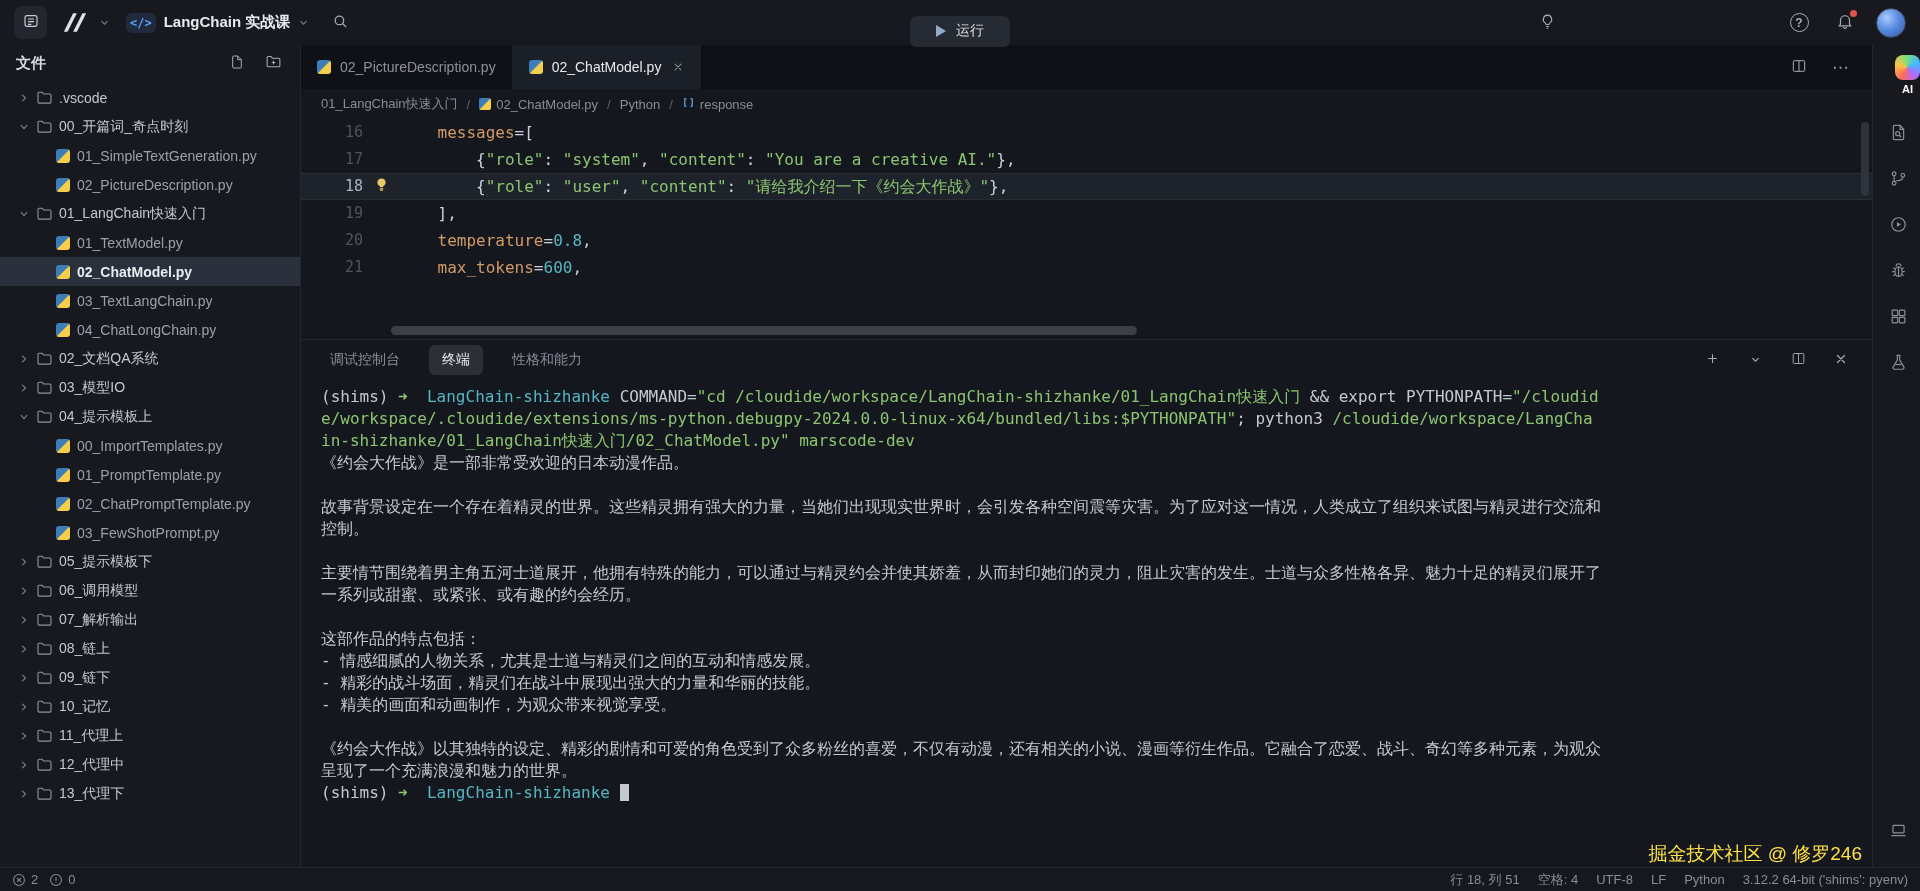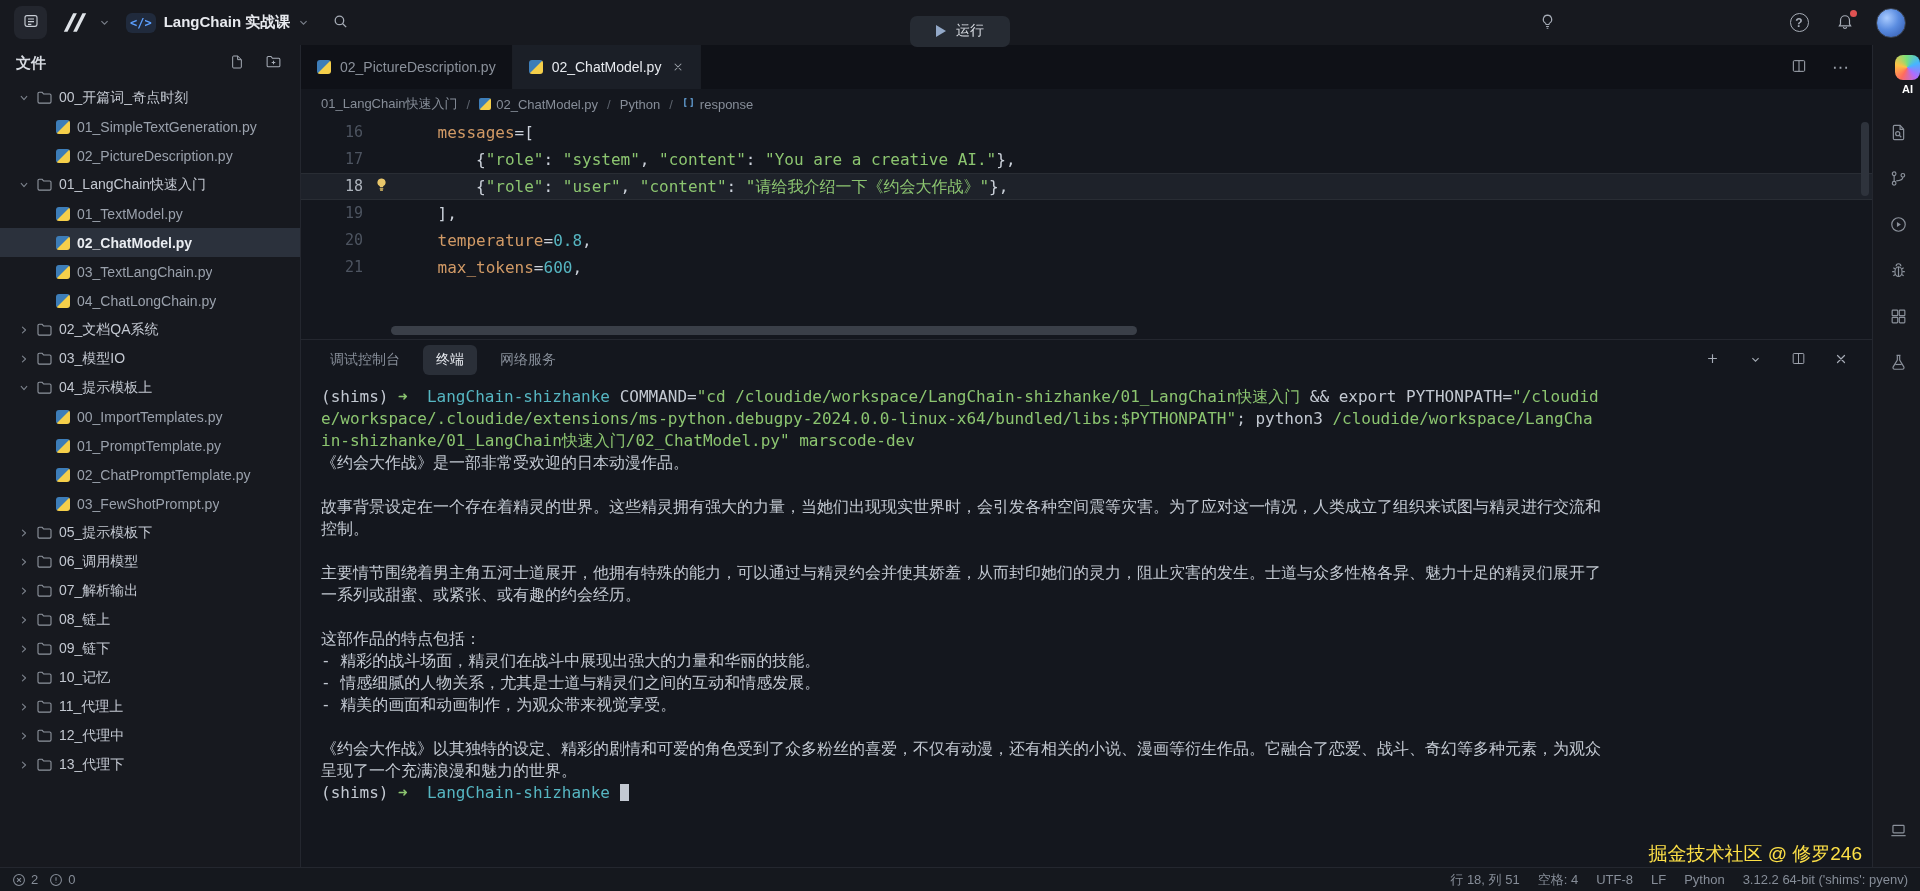--- a/index.html
+++ b/index.html
@@ -228,20 +228,33 @@
             <span>
               <svg width="17" height="17" viewBox="0 0 24 24" fill="none" stroke="currentColor" stroke-width="1.5">
                   <path d="M3 6.5A1.5 1.5 0 0 1 4.5 5h4l2 2.5H19.5A1.5 1.5 0 0 1 21 9v9a1.5 1.5 0 0 1-1.5 1.5h-15A1.5 1.5 0 0 1 3 18z"></path>
                   <path d="M12 11v5M9.5 13.5h5"></path>
                 </svg>
             </span>
           </button>
         </div>
       </div>
       <div class="tree">
+          <div class="tree-row folder">
+            <span class="chev ">
+              <svg width="10" height="10" viewBox="0 0 16 16">
+                <path d="M5.5 3.5L10.5 8l-5 4.5" fill="none" stroke="currentColor" stroke-width="1.7" stroke-linecap="round" stroke-linejoin="round"></path>
+              </svg>
+            </span>
+            <span class="ficon">
+              <svg width="15" height="13" viewBox="0 0 16 14">
+                <path d="M1 2.8C1 2 1.6 1.4 2.4 1.4h3.1l1.6 1.9h6.5c.8 0 1.4.6 1.4 1.4v7c0 .8-.6 1.4-1.4 1.4H2.4c-.8 0-1.4-.6-1.4-1.4z" fill="none" stroke="currentColor" stroke-width="1.2"></path>
+              </svg>
+            </span>
+            <span class="tlabel">.vscode</span>
+          </div>
           <div class="tree-row folder">
             <span class="chev expanded">
               <svg width="10" height="10" viewBox="0 0 16 16">
                 <path d="M5.5 3.5L10.5 8l-5 4.5" fill="none" stroke="currentColor" stroke-width="1.7" stroke-linecap="round" stroke-linejoin="round"></path>
               </svg>
             </span>
             <span class="ficon">
               <svg width="15" height="13" viewBox="0 0 16 14">
                 <path d="M1 2.8C1 2 1.6 1.4 2.4 1.4h3.1l1.6 1.9h6.5c.8 0 1.4.6 1.4 1.4v7c0 .8-.6 1.4-1.4 1.4H2.4c-.8 0-1.4-.6-1.4-1.4z" fill="none" stroke="currentColor" stroke-width="1.2"></path>
               </svg>
@@ -528,24 +541,24 @@
               <div class="code-row"><span class="gutter">20</span><span class="bulbslot"></span><span class="codetext"><span class="tk-plain">    </span><span class="tk-param">temperature</span><span class="tk-plain">=</span><span class="tk-num">0.8</span><span class="tk-plain">,</span></span></div>
               <div class="code-row"><span class="gutter">21</span><span class="bulbslot"></span><span class="codetext"><span class="tk-plain">    </span><span class="tk-param">max_tokens</span><span class="tk-plain">=</span><span class="tk-num">600</span><span class="tk-plain">,</span></span></div>
             </div>
           <div class="h-scrollbar"></div>
           <div class="v-scrollbar"></div>
         </div>
       </div>
 
       <div class="panel">
         <div class="panel-header">
-          <div style="display:flex;gap:10px">
+          <div style="display:flex;gap:16px">
               <div class="panel-tab">调试控制台</div>
               <div class="panel-tab active">终端</div>
-              <div class="panel-tab">网络服务</div>
+              <div class="panel-tab">性格和能力</div>
             </div>
           <div class="panel-actions">
             <button class="iconbtn">
               <span>
                 <svg width="15" height="15" viewBox="0 0 24 24" fill="none" stroke="currentColor" stroke-width="1.8">
                     <path d="M12 5v14M5 12h14"></path>
                   </svg>
               </span>
             </button>
             <button class="iconbtn">
@@ -574,22 +587,22 @@
         </div>
         <div class="terminal">
             <div class="tline"><span class="seg fg">(shims) </span><span class="seg arrow">➜  </span><span class="seg cyan">LangChain-shizhanke </span><span class="seg fg">COMMAND=</span><span class="seg green">"cd /cloudide/workspace/LangChain-shizhanke/01_LangChain快速入门</span><span class="seg fg"> &amp;&amp; export PYTHONPATH=</span><span class="seg green">"/cloudide/workspace/.cloudide/extensions/ms-python.debugpy-2024.0.0-linux-x64/bundled/libs:$PYTHONPATH"</span><span class="seg fg">; python3 </span><span class="seg green">/cloudide/workspace/LangChain-shizhanke/01_LangChain快速入门/02_ChatModel.py" marscode-dev</span></div>
             <div class="tline"><span class="seg fg">《约会大作战》是一部非常受欢迎的日本动漫作品。</span></div>
             <div class="tline"></div>
             <div class="tline"><span class="seg fg">故事背景设定在一个存在着精灵的世界。这些精灵拥有强大的力量，当她们出现现实世界时，会引发各种空间震等灾害。为了应对这一情况，人类成立了组织来试图与精灵进行交流和控制。</span></div>
             <div class="tline"></div>
             <div class="tline"><span class="seg fg">主要情节围绕着男主角五河士道展开，他拥有特殊的能力，可以通过与精灵约会并使其娇羞，从而封印她们的灵力，阻止灾害的发生。士道与众多性格各异、魅力十足的精灵们展开了一系列或甜蜜、或紧张、或有趣的约会经历。</span></div>
             <div class="tline"></div>
             <div class="tline"><span class="seg fg">这部作品的特点包括：</span></div>
+            <div class="tline"><span class="seg fg">- 情感细腻的人物关系，尤其是士道与精灵们之间的互动和情感发展。</span></div>
             <div class="tline"><span class="seg fg">- 精彩的战斗场面，精灵们在战斗中展现出强大的力量和华丽的技能。</span></div>
-            <div class="tline"><span class="seg fg">- 情感细腻的人物关系，尤其是士道与精灵们之间的互动和情感发展。</span></div>
             <div class="tline"><span class="seg fg">- 精美的画面和动画制作，为观众带来视觉享受。</span></div>
             <div class="tline"></div>
             <div class="tline"><span class="seg fg">《约会大作战》以其独特的设定、精彩的剧情和可爱的角色受到了众多粉丝的喜爱，不仅有动漫，还有相关的小说、漫画等衍生作品。它融合了恋爱、战斗、奇幻等多种元素，为观众呈现了一个充满浪漫和魅力的世界。</span></div>
             <div class="tline"><span class="seg fg">(shims) </span><span class="seg arrow">➜  </span><span class="seg cyan">LangChain-shizhanke </span><span class="tcursor"></span></div>
           </div>
       </div>
     </div>
 
     <aside class="activity">
       <div class="ai-btn">

